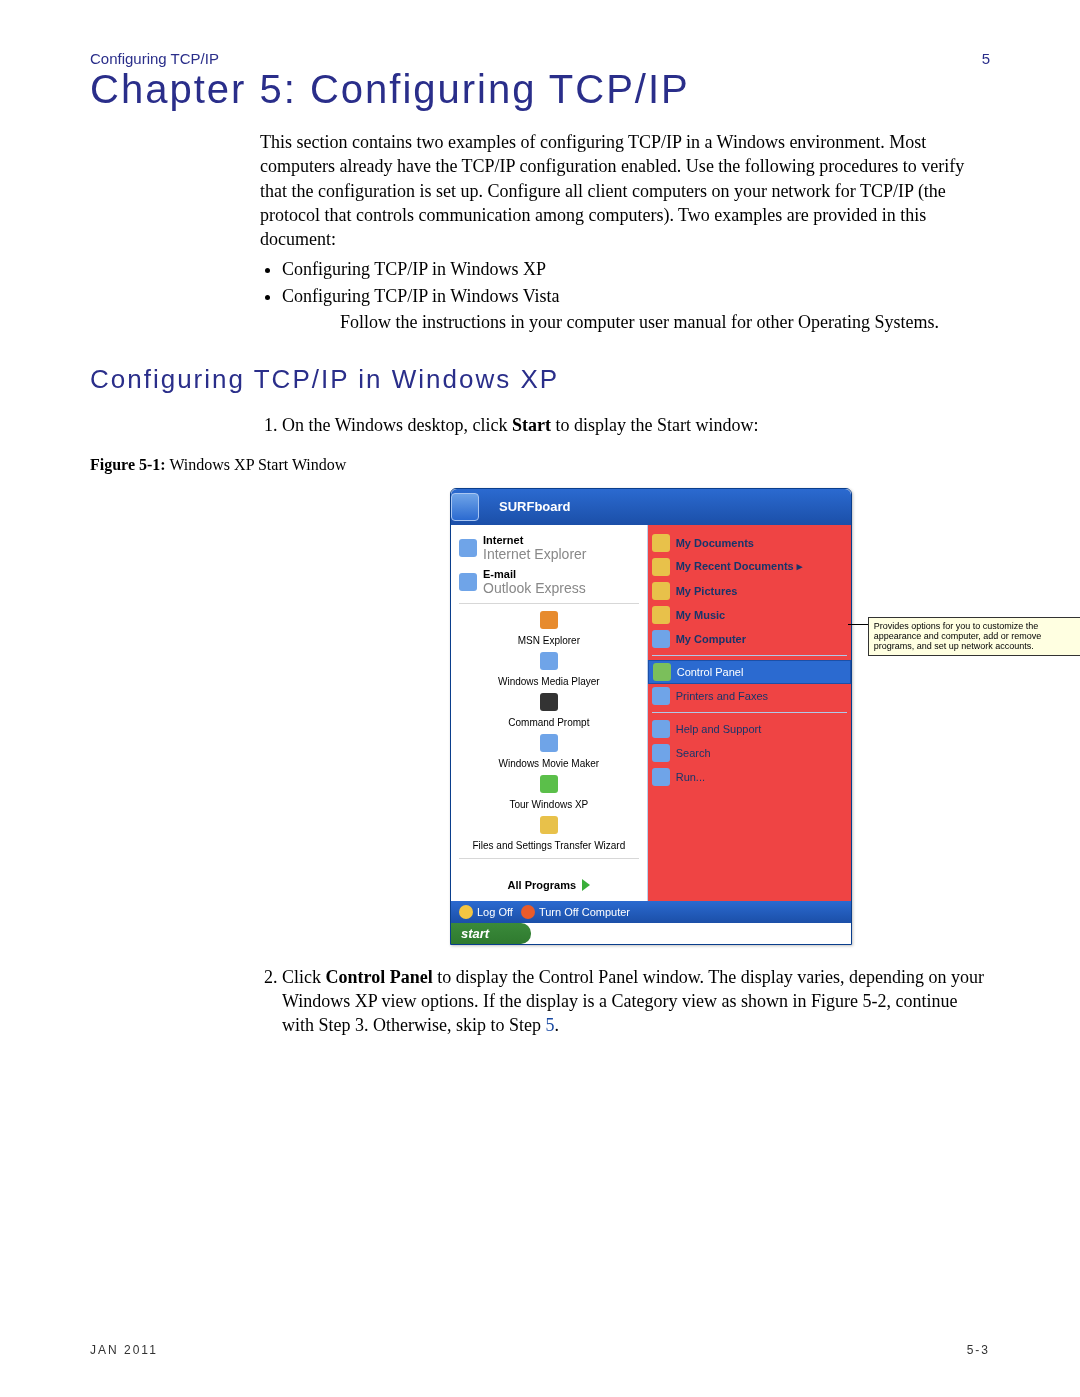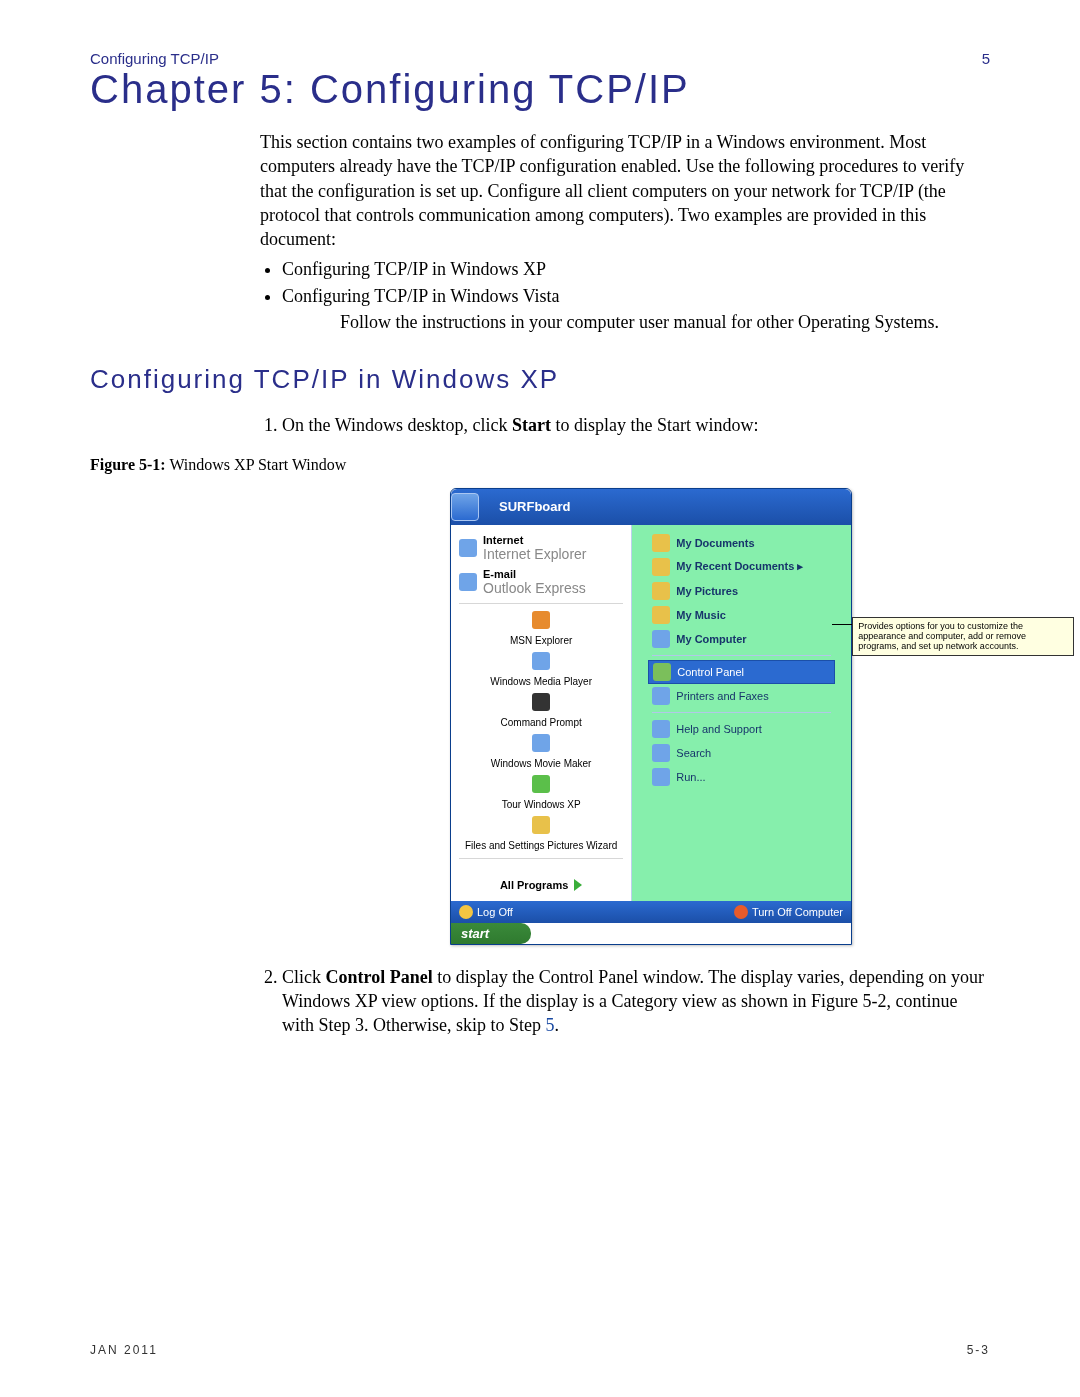--- a/index.html
+++ b/index.html
@@ -126,23 +126,23 @@
   }
   .sm-top-name { font-weight: bold; font-size: 13px; }
   .sm-body { display: flex; justify-content: space-between; }
   .sm-left {
     background: #ffffff;
     width: 48%;
     padding: 6px 4px;
     border-right: 1px solid #bcd1ec;
   }
   .sm-right {
-    background: #86efac;
+    background: #ef4444;
     width: 52%;
-    padding: 6px 16px;
+    padding: 6px 0;
     position: relative;
   }
   .sm-item {
     display: flex;
     align-items: center;
     gap: 6px;
     padding: 3px 4px;
     color: #17356b;
   }
   .sm-item.small { font-size: 10px; color:#000;flex-direction:column; }
@@ -170,21 +170,21 @@
   .sm-allprog {
     margin-top:16px; padding:4px 6px; font-weight:bold; display:flex; align-items:center; gap:6px; justify-content:center;
   }
   .sm-allprog .tri {
     width:0;height:0;border-top:6px solid transparent;border-bottom:6px solid transparent;border-left:8px solid #3aae3a;
   }
   .sm-bottom {
     background: linear-gradient(#2b6ad0, #1b4fa8);
     color:#fff;
     display:flex;
-    justify-content:space-between;
+    justify-content:flex-start;
     gap:8px;
     padding:4px 8px;
     font-size:11px;
   }
   .sm-bottom .btn { display:flex; align-items:center; gap:4px; }
   .sm-bottom .circ { width:14px;height:14px;border-radius:50%; }
   .circ.y { background:#f4c542; }
   .circ.r { background:#e85b2b; }
   .sm-startbar {
     background: linear-gradient(#3a8a3a, #2f7a2f);
@@ -291,21 +291,21 @@
           <div class="sm-item small">
               <div class="sm-ico"></div>
               <span>Windows Movie Maker</span>
             </div>
           <div class="sm-item small">
               <div class="sm-ico green"></div>
               <span>Tour Windows XP</span>
             </div>
           <div class="sm-item small">
               <div class="sm-ico yellow"></div>
-              <span>Files and Settings Pictures Wizard</span>
+              <span>Files and Settings Transfer Wizard</span>
             </div>
           <div class="sm-sep"></div>
           <div class="sm-allprog">
             <span>All Programs</span>
             <div class="tri"></div>
           </div>
         </div>
         <div class="sm-right">
           <div class="sm-item">
               <div class="sm-ico yellow"></div>

